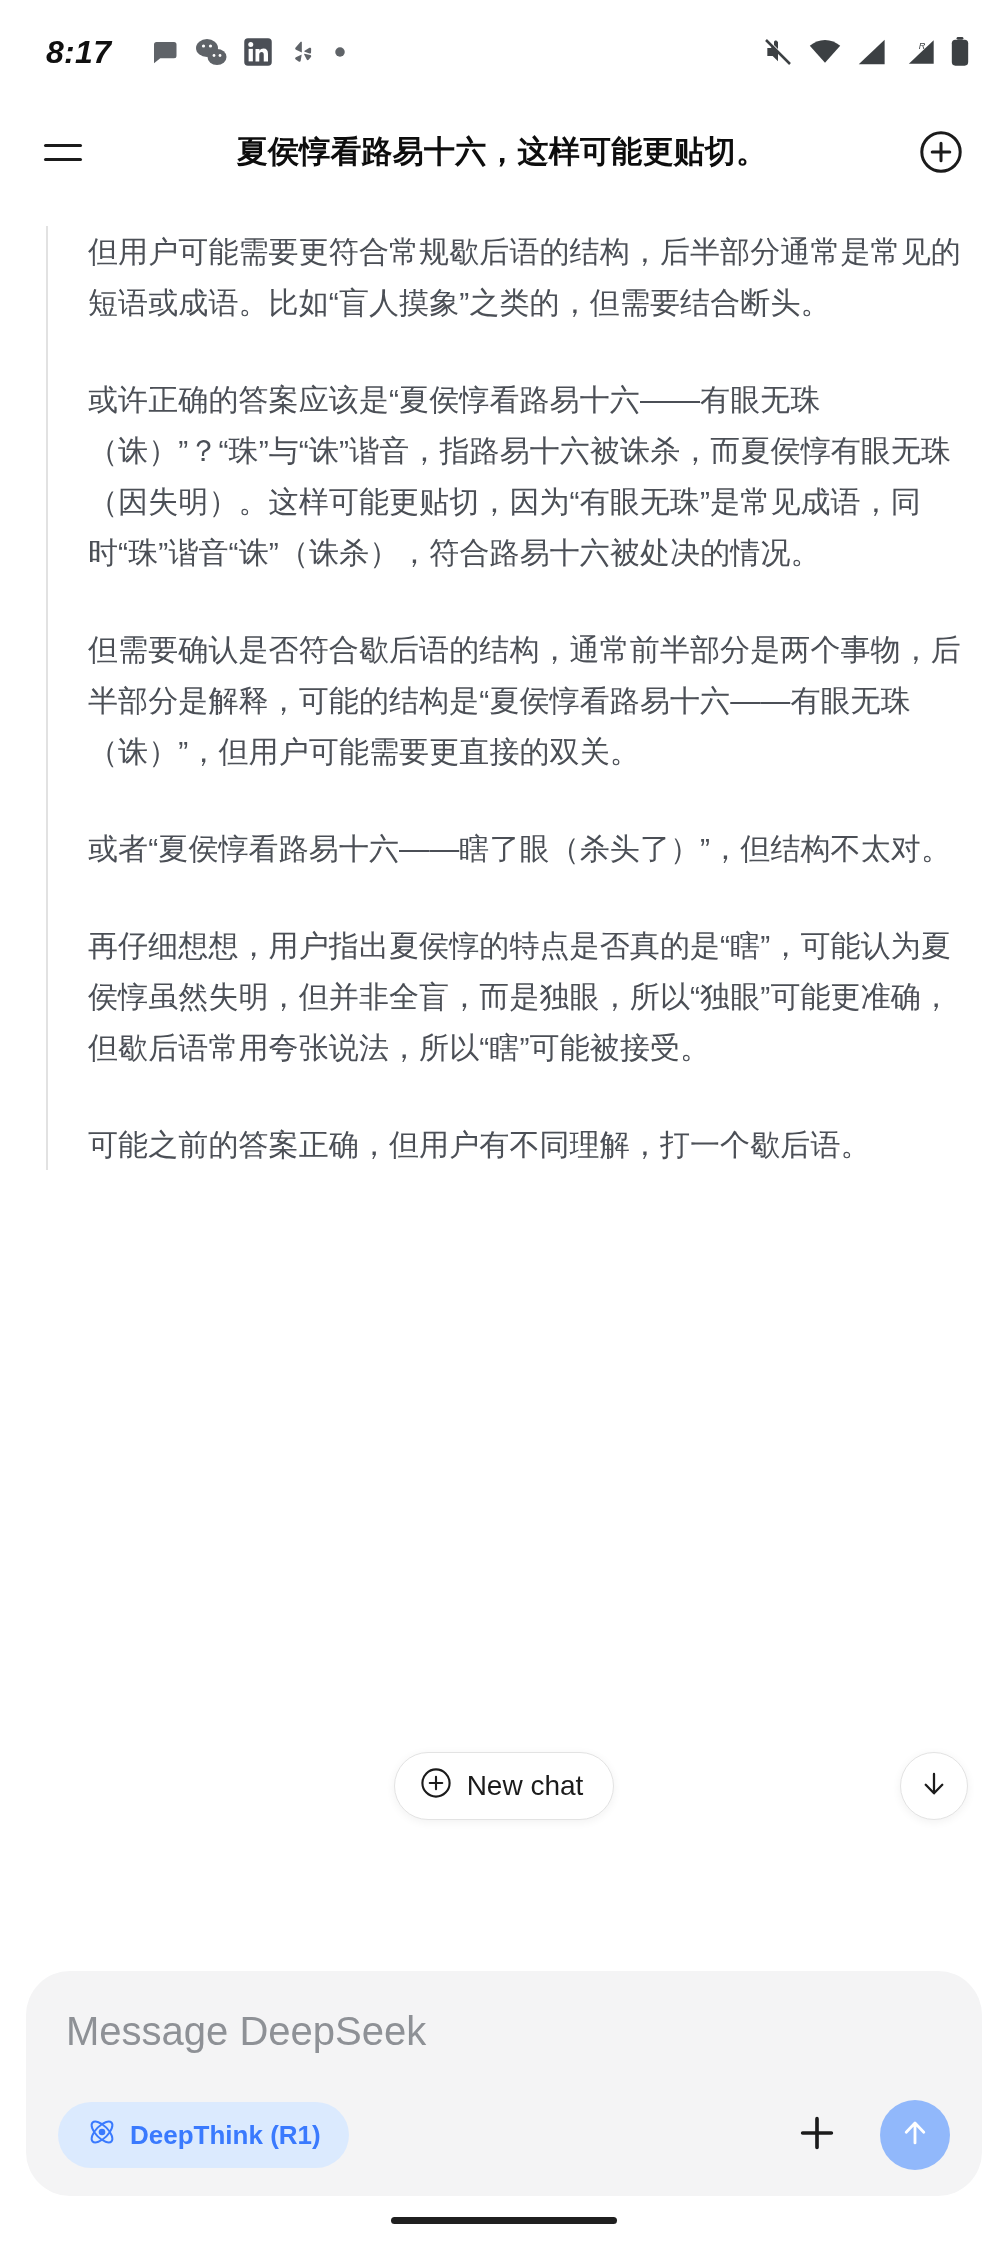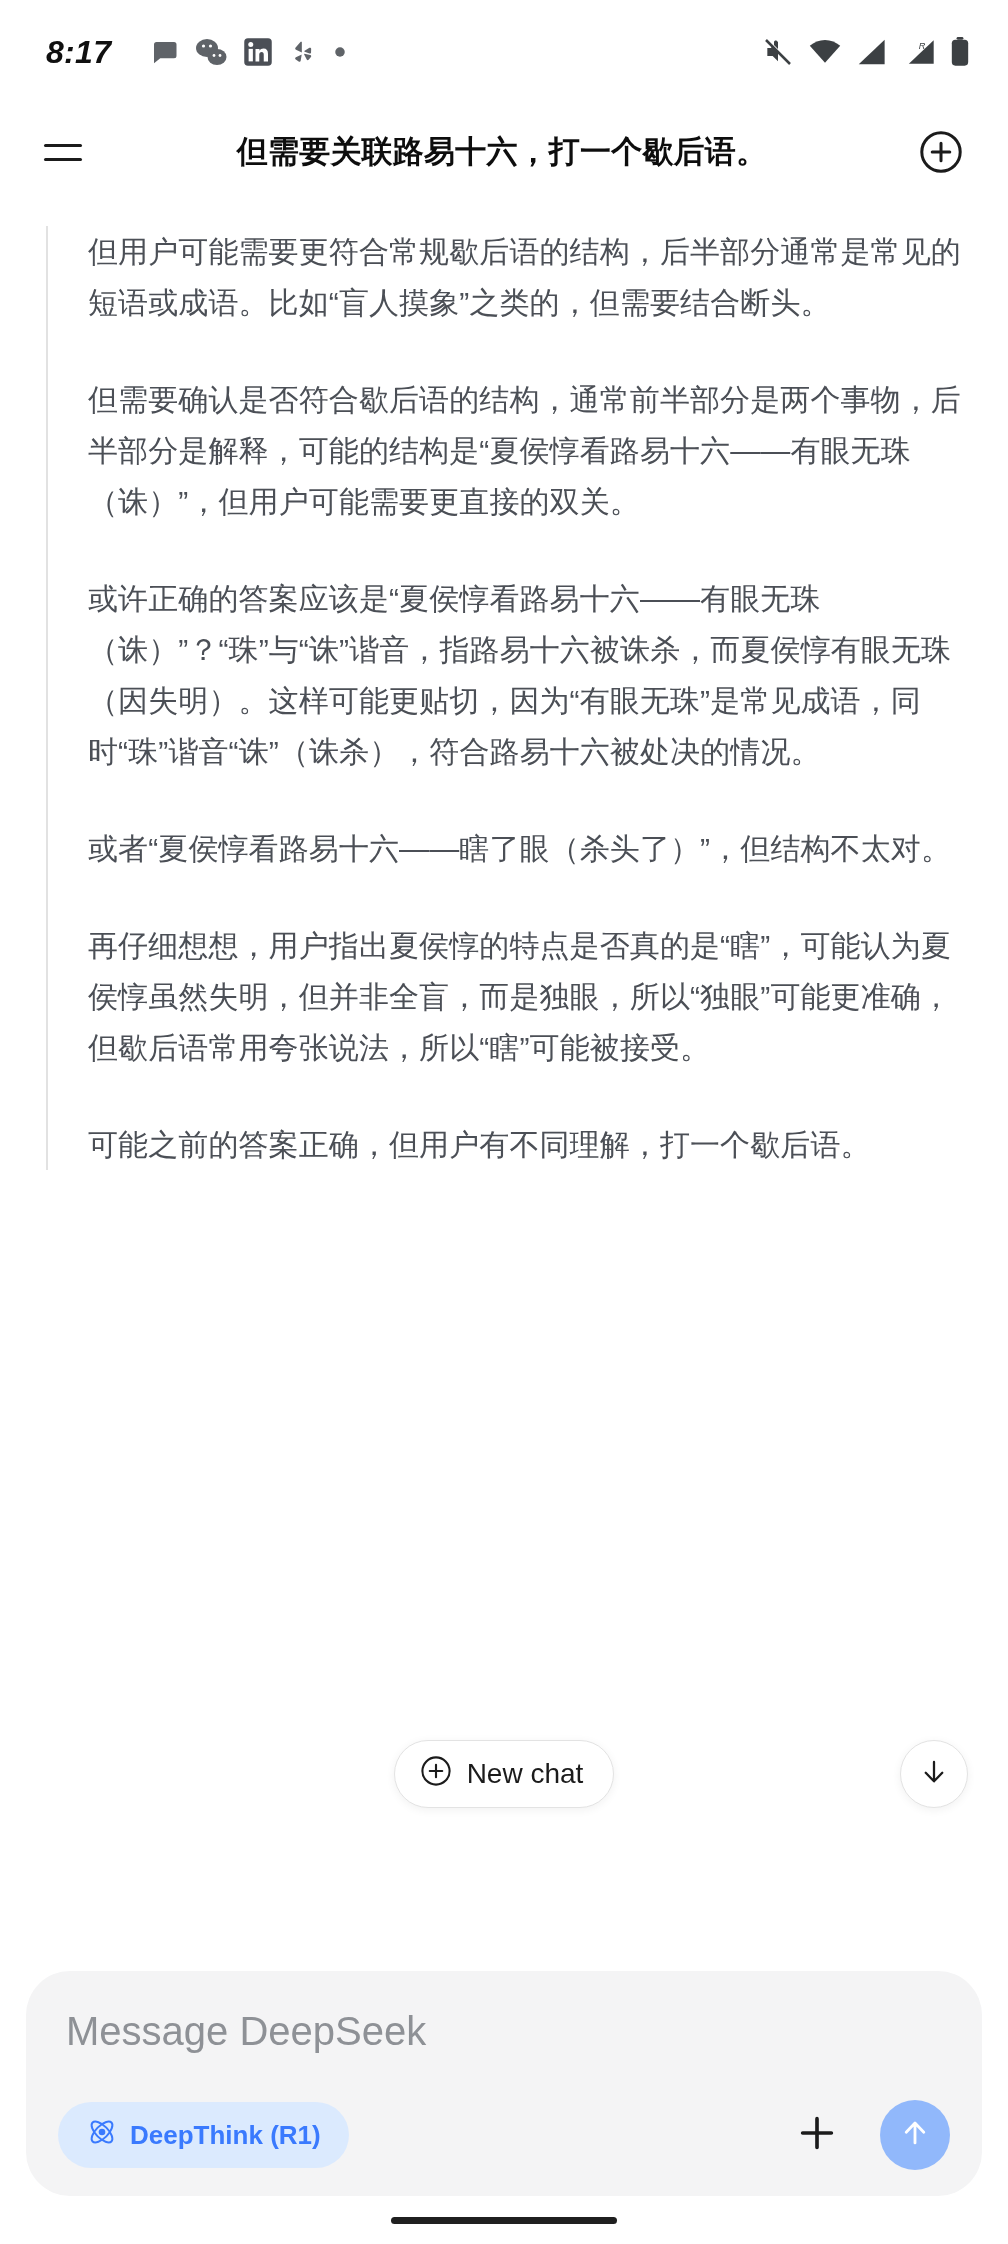--- a/index.html
+++ b/index.html
@@ -117,21 +117,21 @@
     left: 0; right: 0; bottom: 0;
     height: 96px;
     background: linear-gradient(to bottom, rgba(255,255,255,0), #ffffff 78%);
     pointer-events: none;
   }
 
   
   .float-row {
     position: absolute;
     left: 0; right: 0;
-    bottom: 12px;
+    bottom: 0;
     height: 120px;
     display: flex;
     align-items: center;
     justify-content: center;
     padding: 0 40px;
   }
   .newchat-pill {
     display: inline-flex;
     align-items: center;
     gap: 14px;
@@ -300,34 +300,34 @@
           </svg>
       </span>
     </div>
   </div>
 
   <div class="header">
     <div class="hamburger">
       <i></i>
         <i></i>
     </div>
-    <div class="header-title">但需要关联路易十六，打一个歇后语。</div>
+    <div class="header-title">夏侯惇看路易十六，这样可能更贴切。</div>
     <div class="new-chat-round">
       <svg width="48" height="48" viewBox="0 0 24 24">
         <circle cx="12" cy="12" r="9.6" fill="none" stroke="#1b1b1b" stroke-width="1.5"></circle>
         <path d="M12 7.6v8.8M7.6 12h8.8" stroke="#1b1b1b" stroke-width="1.5" stroke-linecap="round"></path>
       </svg>
     </div>
   </div>
 
   <div class="body">
     <div class="think-block">
       <p class="para">但用户可能需要更符合常规歇后语的结构，后半部分通常是常见的短语或成语。比如“盲人摸象”之类的，但需要结合断头。</p>
+      <p class="para">或许正确的答案应该是“夏侯惇看路易十六——有眼无珠（诛）”？“珠”与“诛”谐音，指路易十六被诛杀，而夏侯惇有眼无珠（因失明）。这样可能更贴切，因为“有眼无珠”是常见成语，同时“珠”谐音“诛”（诛杀），符合路易十六被处决的情况。</p>
       <p class="para">但需要确认是否符合歇后语的结构，通常前半部分是两个事物，后半部分是解释，可能的结构是“夏侯惇看路易十六——有眼无珠（诛）”，但用户可能需要更直接的双关。</p>
-      <p class="para">或许正确的答案应该是“夏侯惇看路易十六——有眼无珠（诛）”？“珠”与“诛”谐音，指路易十六被诛杀，而夏侯惇有眼无珠（因失明）。这样可能更贴切，因为“有眼无珠”是常见成语，同时“珠”谐音“诛”（诛杀），符合路易十六被处决的情况。</p>
       <p class="para">或者“夏侯惇看路易十六——瞎了眼（杀头了）”，但结构不太对。</p>
       <p class="para">再仔细想想，用户指出夏侯惇的特点是否真的是“瞎”，可能认为夏侯惇虽然失明，但并非全盲，而是独眼，所以“独眼”可能更准确，但歇后语常用夸张说法，所以“瞎”可能被接受。</p>
       <p class="para">可能之前的答案正确，但用户有不同理解，打一个歇后语。</p>
     </div>
 
     <div class="body-fade"></div>
 
     <div class="float-row">
       <div class="newchat-pill">
         <span>

